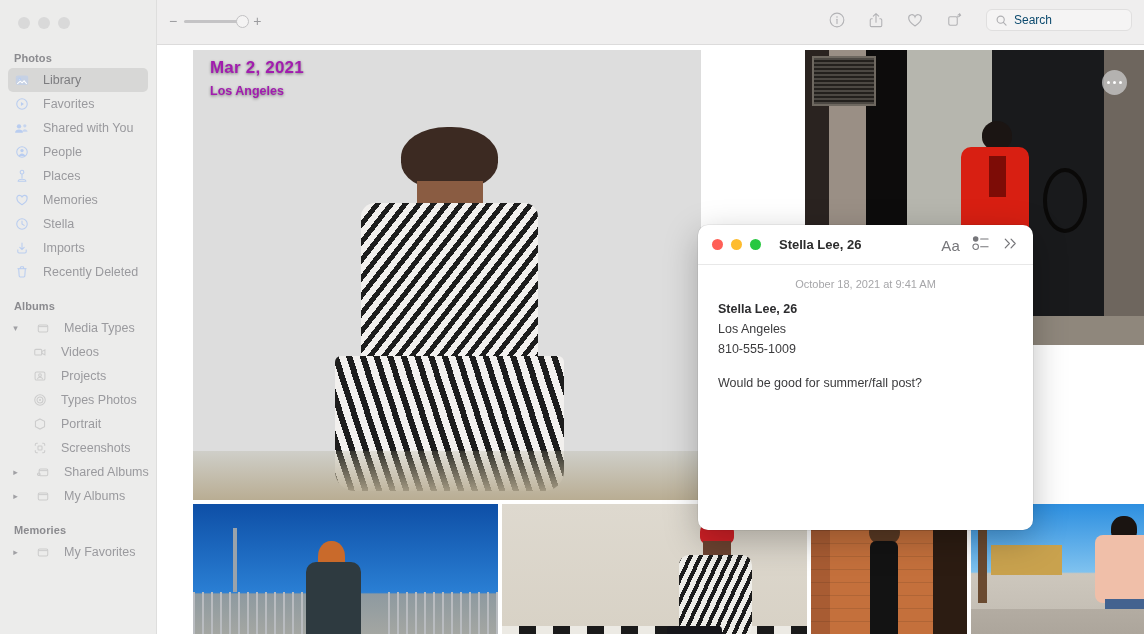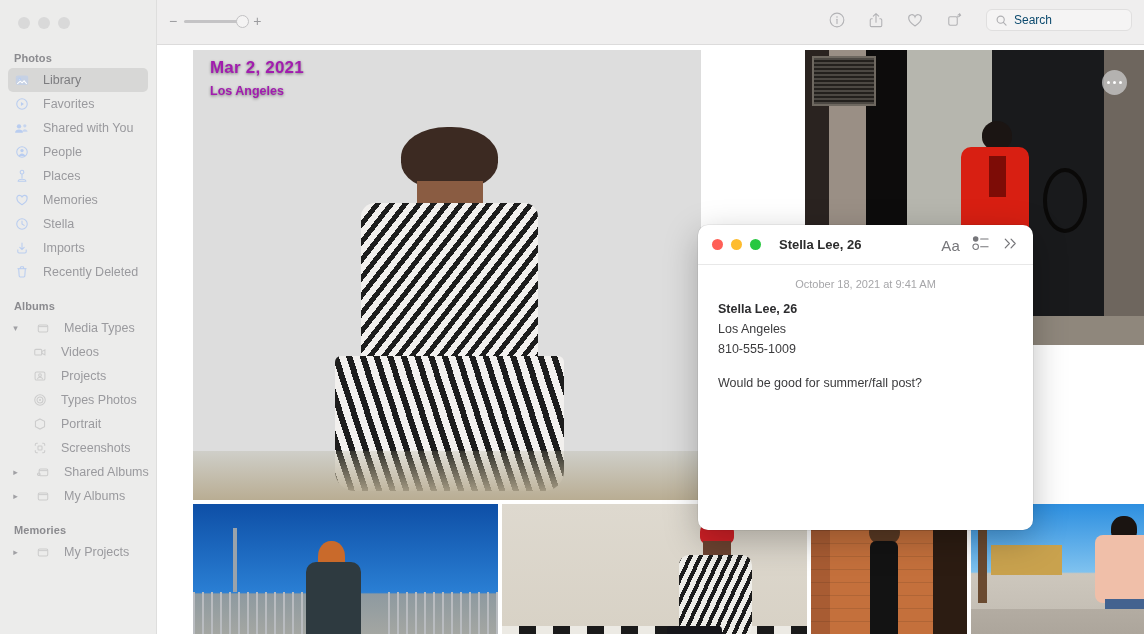--- a/index.html
+++ b/index.html
@@ -371,21 +371,21 @@
       <div class="side-group-title">Memories</div>
 
       <div class="side-item gray-ico">
         <span class="disc">▸</span>
         <span class="ico">
           <svg width="14" height="14" viewBox="0 0 16 16" fill="none" stroke="currentColor" stroke-width="1.2">
             <rect x="2.6" y="4.6" width="10.8" height="8" rx="1.4"></rect>
             <path d="M2.6 6.4h10.8"></path>
           </svg>
         </span>
-        <span>My Projects</span>
+        <span>My Favorites</span>
       </div>
 
     </div>
   </div>
 
   <div class="toolbar">
 
     <div class="zoom-ctl">
       <span class="zoom-sign">−</span>
       <span class="zoom-track">

